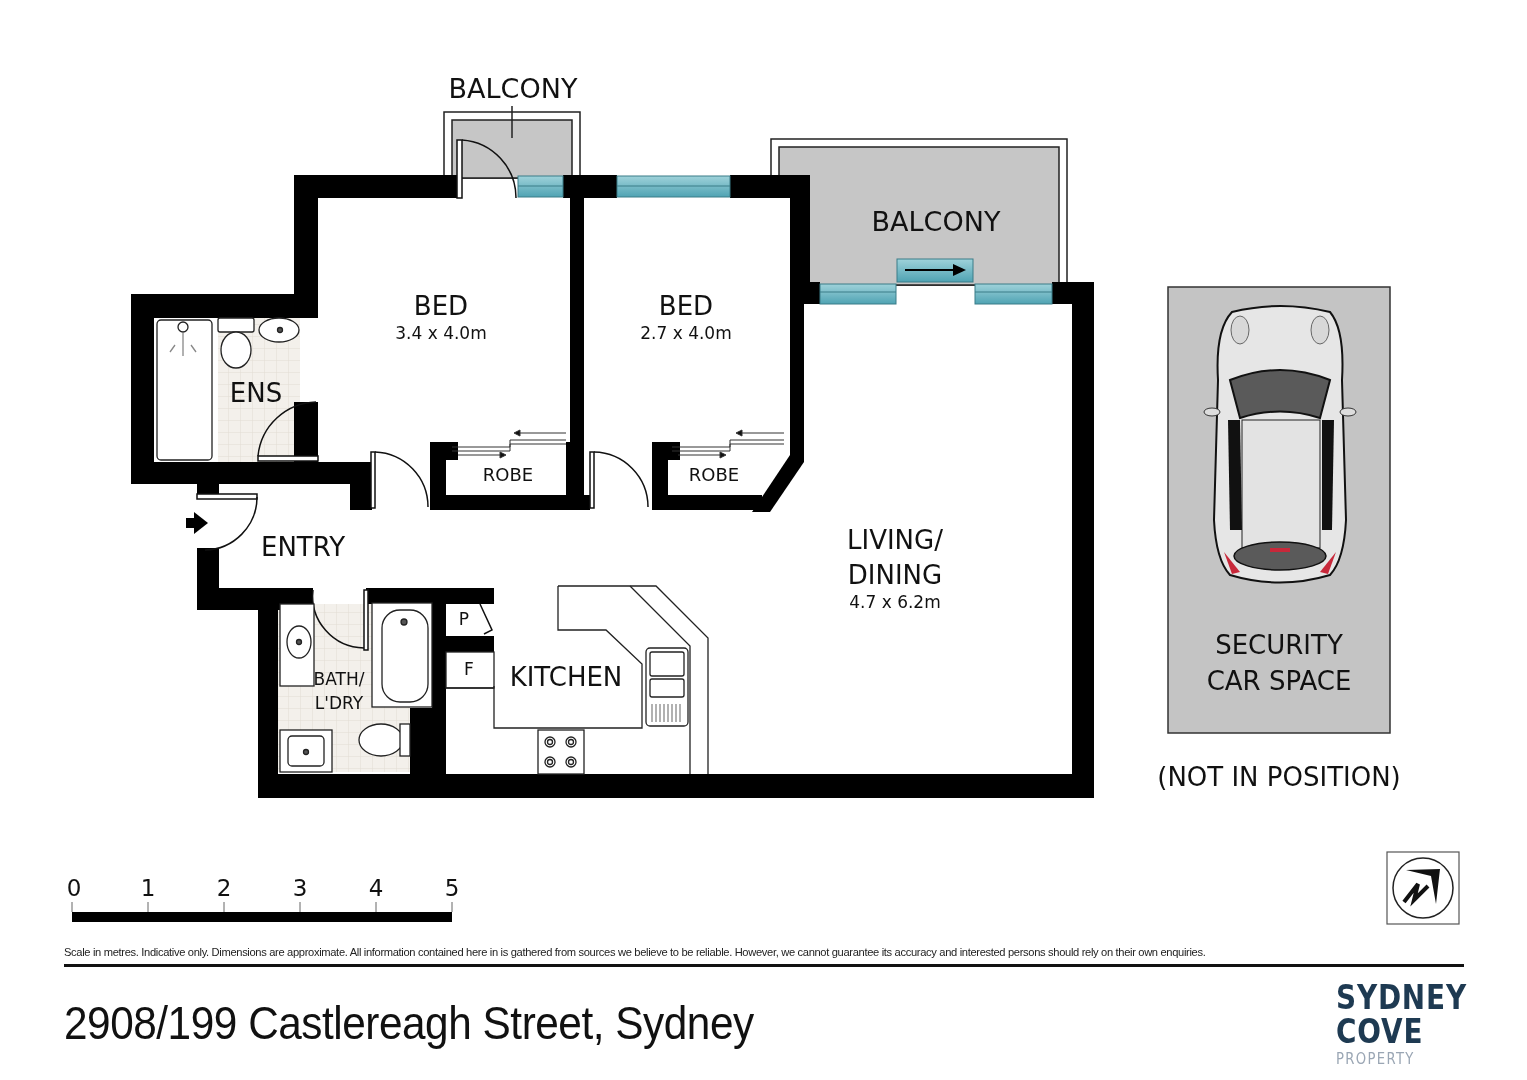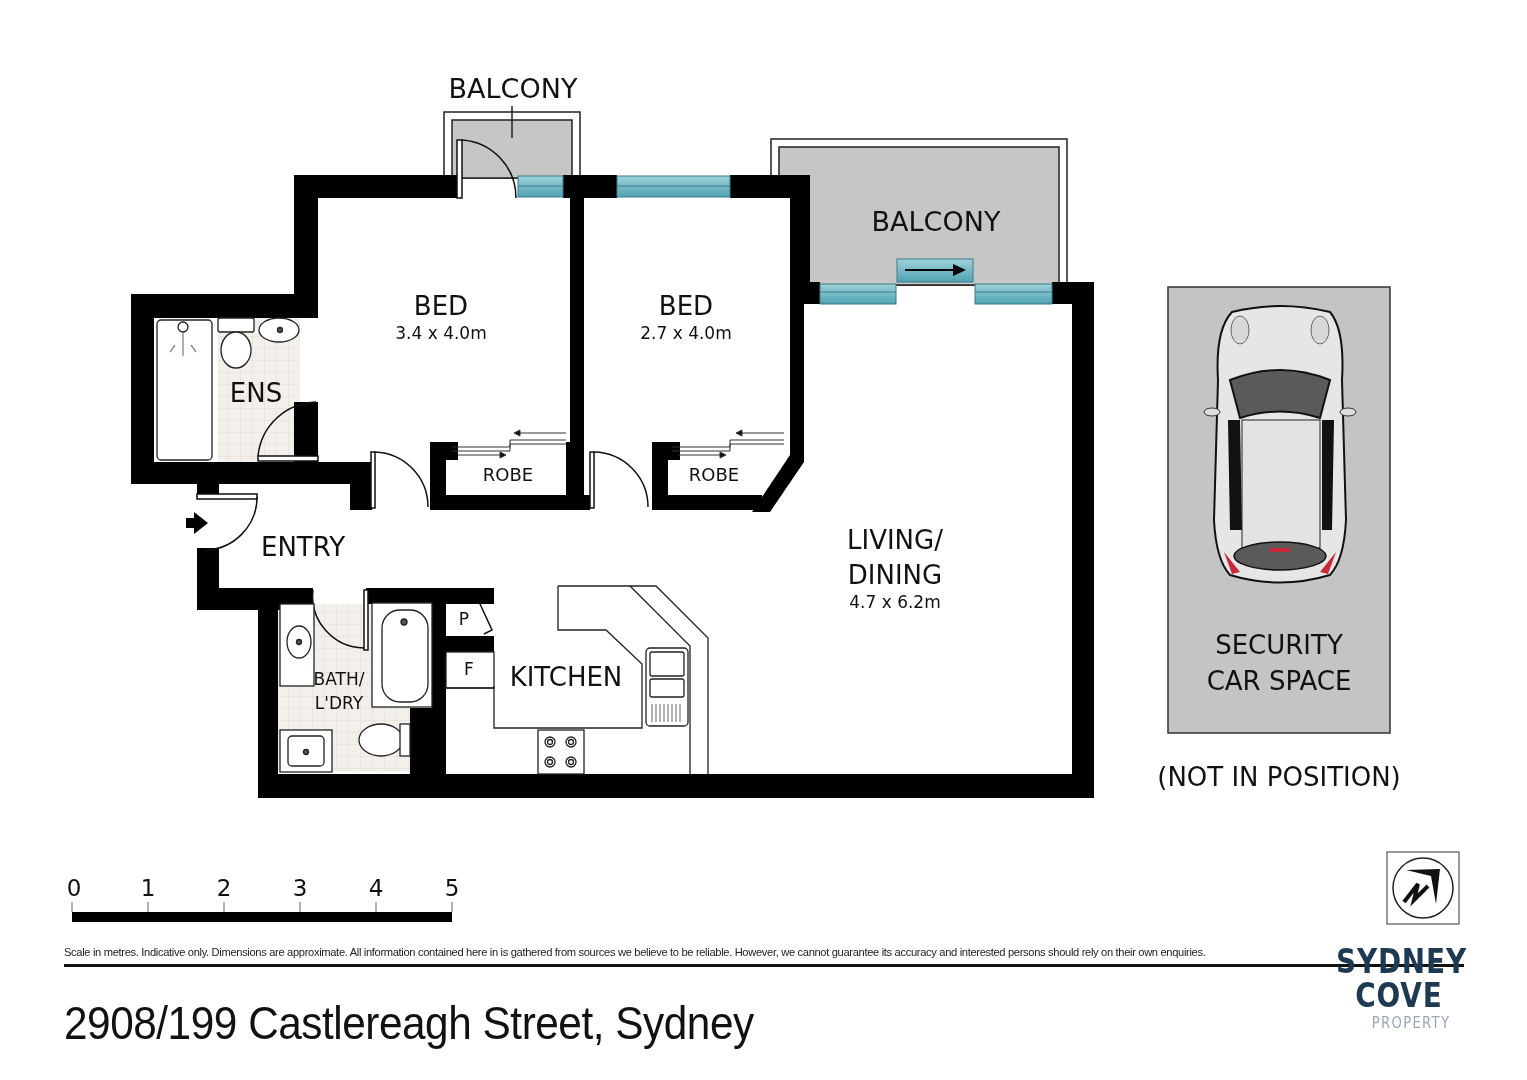--- a/index.html
+++ b/index.html
@@ -6,21 +6,21 @@
   body { width:1527px; height:1080px; position:relative; overflow:hidden;
          font-family:"DejaVu Sans", sans-serif; color:#111; }
   .plan { position:absolute; left:0; top:0; }
   .lbl { font-family:"DejaVu Sans", sans-serif; fill:#111; }
   .disclaimer { position:absolute; left:64px; top:946px; width:1400px;
                 font-family:"Liberation Sans", sans-serif; font-size:11.5px; color:#222;
                 letter-spacing:-0.35px; white-space:nowrap; transform:scaleX(0.97); transform-origin:left; }
   .rule { position:absolute; left:64px; top:964px; width:1400px; height:3px; background:#111; }
   .address { position:absolute; left:64px; top:996px; font-family:"Liberation Sans", sans-serif;
              font-size:46px; color:#111; letter-spacing:-0.5px; transform:scaleX(0.92); transform-origin:left; }
-  .logo { position:absolute; left:1336px; top:944px; width:130px;text-align:right; }
+  .logo { position:absolute; left:1336px; top:980px; width:130px; }
   .logo .l1, .logo .l2 { font-family:"DejaVu Sans", sans-serif; font-weight:bold; color:#1e3a52;
                           font-size:34px; line-height:34px; letter-spacing:1px; transform:scaleX(0.82); transform-origin:left; }
   .logo .l3 { font-family:"DejaVu Sans", sans-serif; color:#9aa6b4; font-size:15px; letter-spacing:1.5px; margin-top:2px; transform:scaleX(0.88); transform-origin:left; }
 </style>
 </head>
 <body>
 
 <svg class="plan" width="1527" height="940" viewBox="0 0 1527 940" xmlns="http://www.w3.org/2000/svg">
   <defs>
     <pattern id="tiles" width="12" height="12" patternUnits="userSpaceOnUse">

